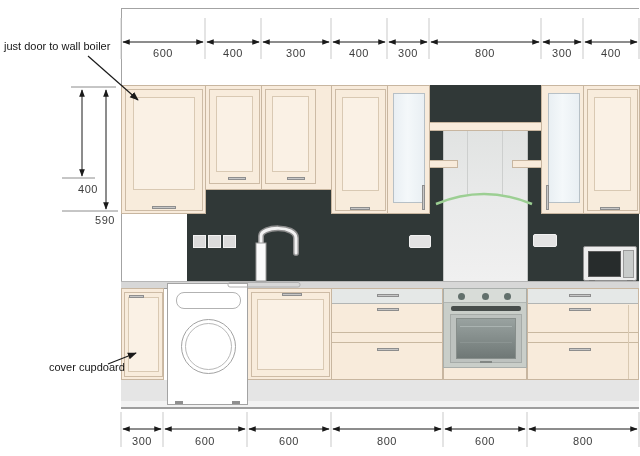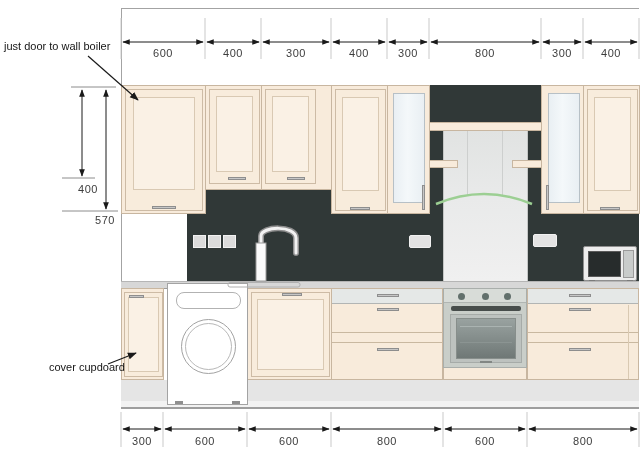--- a/index.html
+++ b/index.html
@@ -220,18 +220,18 @@
   <div class="dim" style="left:589px;top:47px">400</div>
 
   <div class="dim" style="left:120px;top:435px">300</div>
   <div class="dim" style="left:183px;top:435px">600</div>
   <div class="dim" style="left:267px;top:435px">600</div>
   <div class="dim" style="left:365px;top:435px">800</div>
   <div class="dim" style="left:463px;top:435px">600</div>
   <div class="dim" style="left:561px;top:435px">800</div>
 
   <div class="dim" style="left:66px;top:183px">400</div>
-  <div class="dim" style="left:83px;top:214px">570</div>
+  <div class="dim" style="left:83px;top:214px">590</div>
 
   <div class="note" style="left:4px;top:40px">just door to wall boiler</div>
   <div class="note" style="left:49px;top:361px">cover cupdoard</div>
 
 </div>
 
 </body></html>

